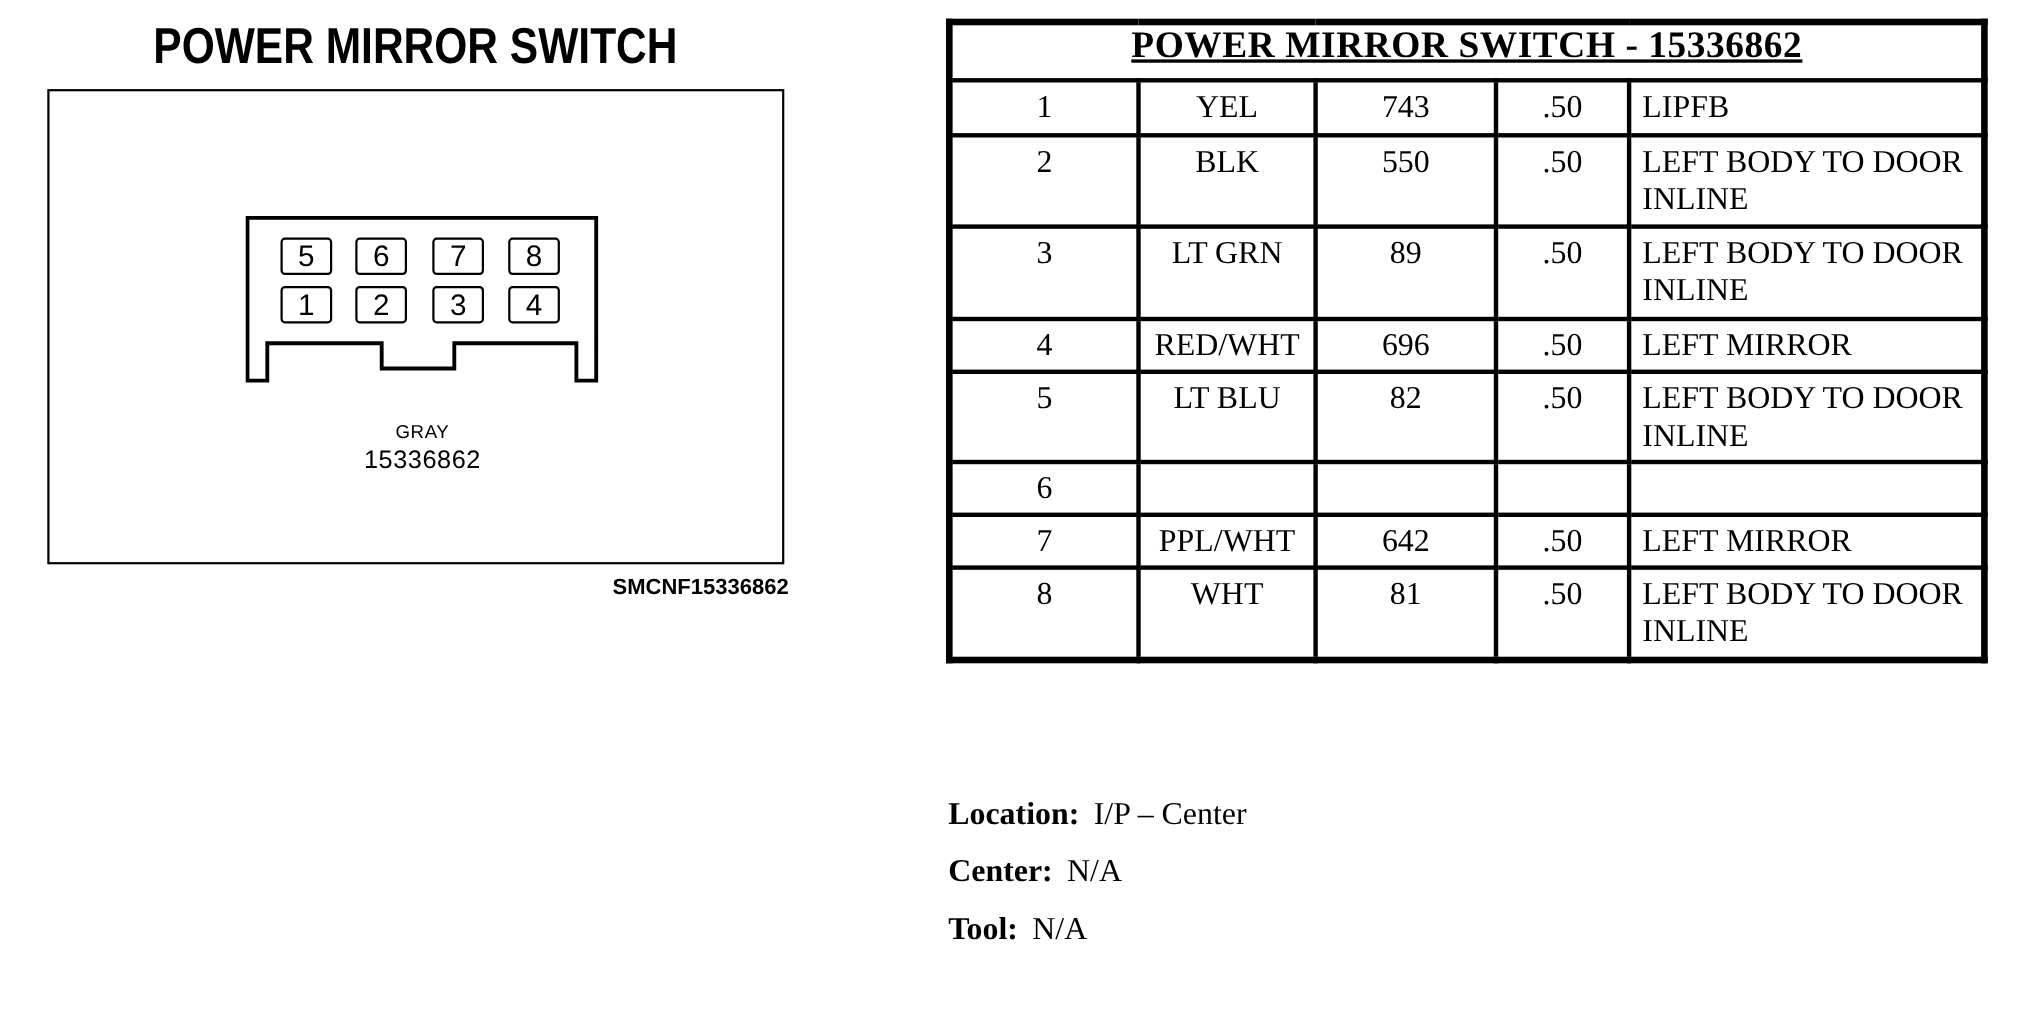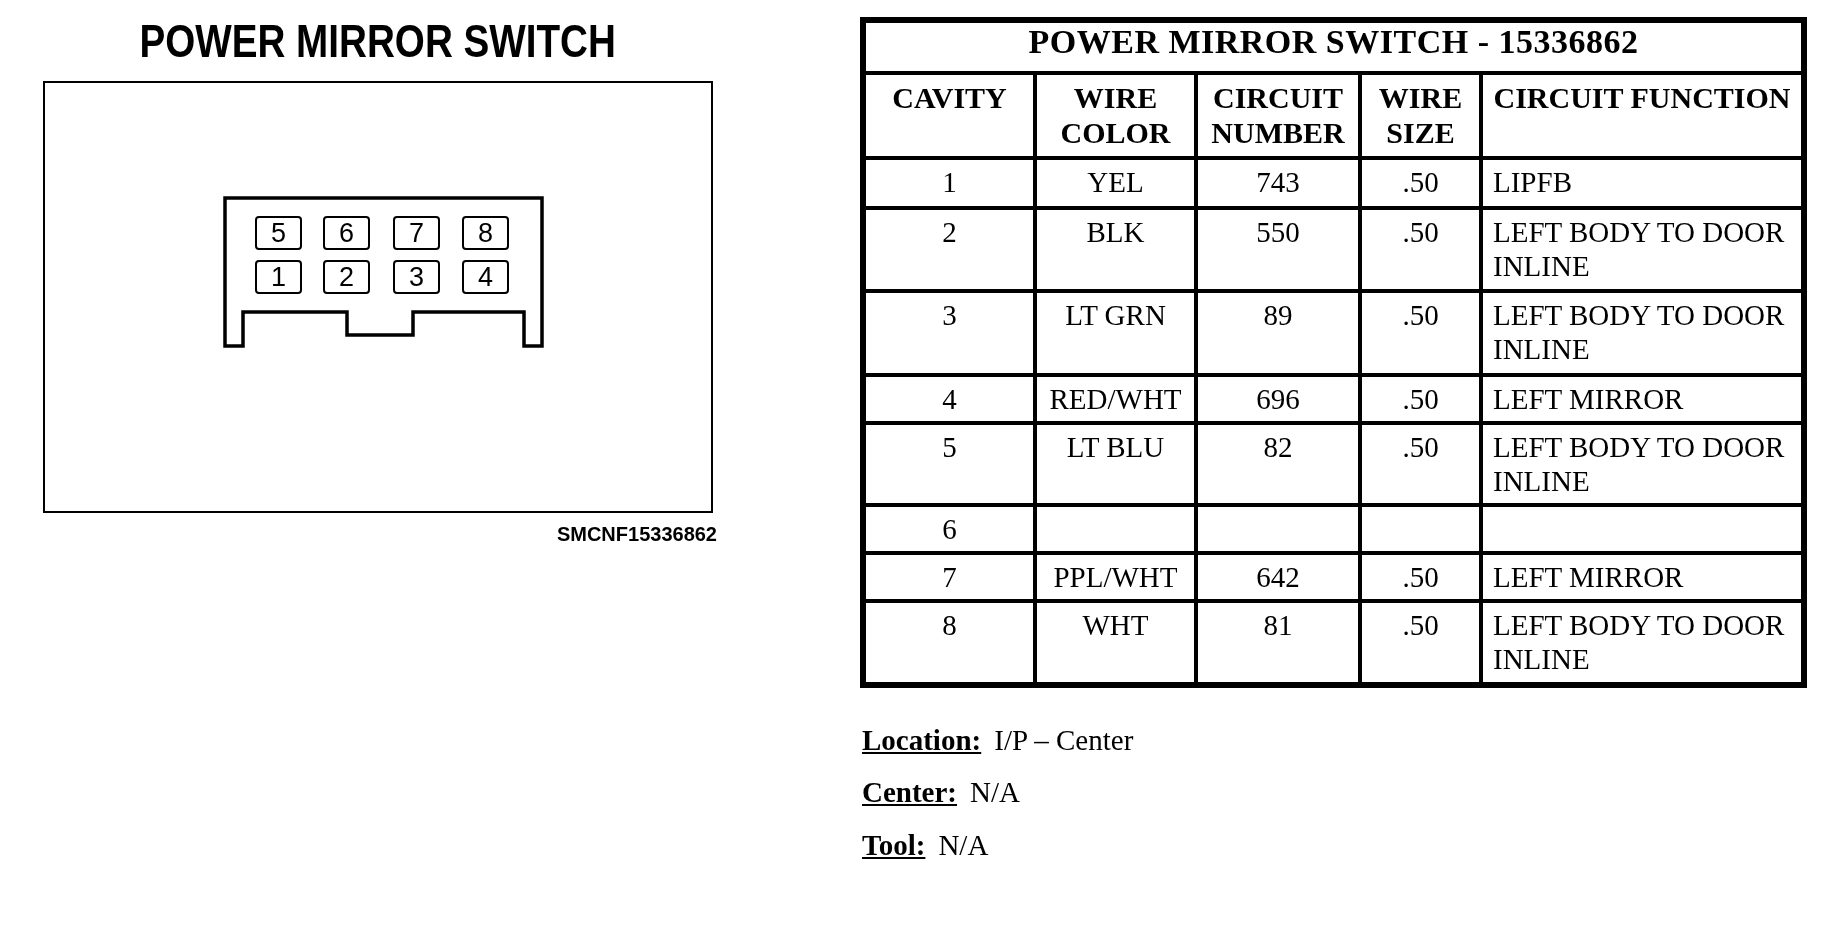--- a/index.html
+++ b/index.html
@@ -26,28 +26,28 @@
   .conn-part{font-size:23px;margin-top:1px;letter-spacing:0.5px;}
 
   .fig-code{position:absolute;left:437px;top:523px;width:280px;text-align:right;
             font-family:"Liberation Sans", sans-serif;font-weight:bold;font-size:20px;}
 
   
   .wt{position:absolute;left:860px;top:17px;border-collapse:collapse;table-layout:fixed;
       width:947px;background:#fff;border:6px solid #000;}
   .wt td,.wt th{border:4px solid #000;vertical-align:top;overflow:hidden;}
   .t-title{font-size:34px;font-weight:bold;text-align:center;vertical-align:middle;
-           letter-spacing:0.5px;padding:0;}
+           letter-spacing:0.5px;padding:0;text-decoration:underline;}
   .wt th{font-size:30px;font-weight:bold;text-align:center;line-height:35px;padding-top:5px;}
   .wt td.c{font-size:29px;text-align:center;line-height:34px;padding-top:5px;}
   .wt td.fn{font-size:29px;text-align:left;line-height:34px;padding:5px 8px 0 10px;margin-top:48px;}
 
   
   .detail{position:absolute;left:862px;font-size:29px;white-space:nowrap;}
-  .dlabel{font-weight:bold;margin-right:13px;text-decoration:underline;}
+  .dlabel{font-weight:bold;margin-right:13px;}
 </style>
 </head>
 <body>
 
 <div class="page">
 
   <div class="diag-title">
     <span class="squeeze">POWER MIRROR SWITCH</span>
   </div>
 
@@ -58,42 +58,39 @@
 
     <div class="pin" style="left:210px;top:133px">5</div>
     <div class="pin" style="left:278px;top:133px">6</div>
     <div class="pin" style="left:348px;top:133px">7</div>
     <div class="pin" style="left:417px;top:133px">8</div>
     <div class="pin" style="left:210px;top:177px">1</div>
     <div class="pin" style="left:278px;top:177px">2</div>
     <div class="pin" style="left:348px;top:177px">3</div>
     <div class="pin" style="left:417px;top:177px">4</div>
 
+    <div class="conn-label">
+      <div class="conn-color">GRAY</div>
+      <div class="conn-part">15336862</div>
+    </div>
   </div>
 
   <div class="fig-code">SMCNF15336862</div>
 
   <table class="wt">
     <colgroup>
       <col style="width:172px">
         <col style="width:161px">
         <col style="width:164px">
       <col style="width:121px">
         <col style="width:323px">
     </colgroup>
     <tbody>
         <tr style="height:53px">
       <td colspan="5" class="t-title">POWER MIRROR SWITCH - 15336862</td>
-    </tr>
-    <tr style="height:85px">
-      <th>CAVITY</th>
-      <th>WIRE COLOR</th>
-      <th>CIRCUIT NUMBER</th>
-      <th>WIRE SIZE</th>
-      <th>CIRCUIT FUNCTION</th>
     </tr>
     <tr style="height:50px">
       <td class="c">1</td>
       <td class="c">YEL</td>
       <td class="c">743</td>
       <td class="c">.50</td>
       <td class="fn">LIPFB</td>
     </tr>
     <tr style="height:83px">
       <td class="c">2</td>

